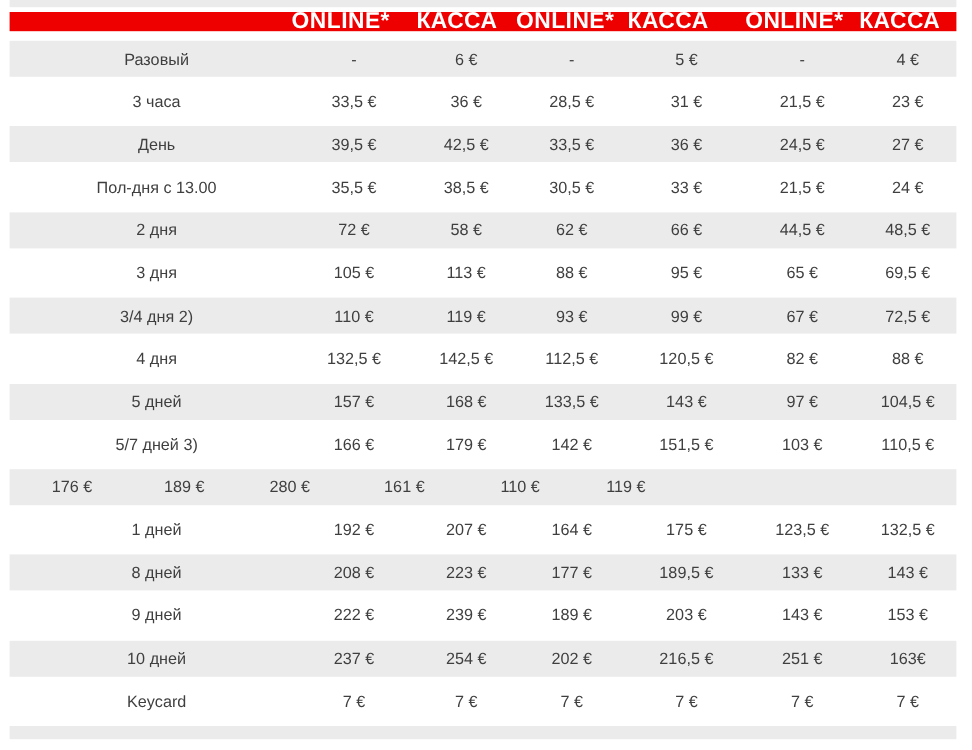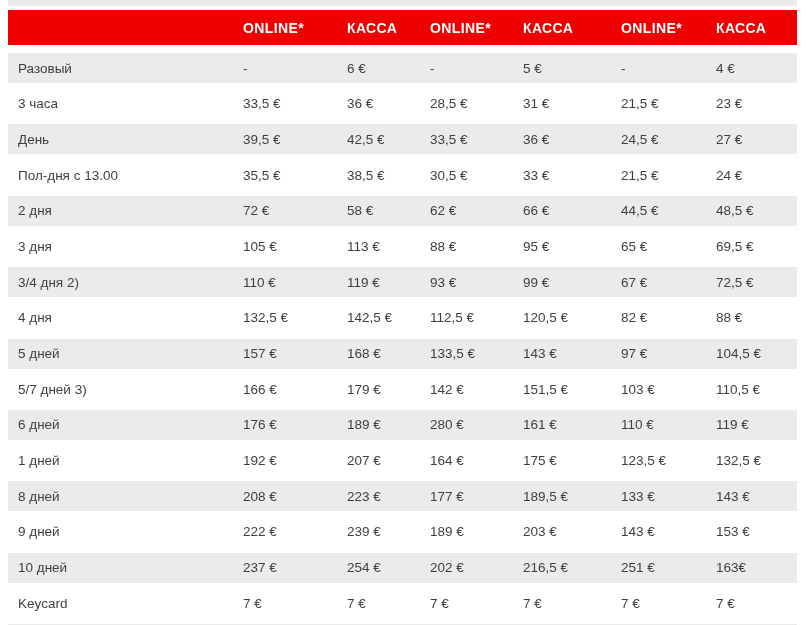--- a/index.html
+++ b/index.html
@@ -21,37 +21,38 @@
     left: 8px;
     top: 0;
     width: 789px;
   }
   .top-sliver {
     height: 6px;
     background: #ebebeb;
     margin-bottom: 4px;
   }
   .header-row {
-    height: 35px;
+    height: 16px;
     background: #ee0000;
     display: flex;
     align-items: center;
     color: #ffffff;
     font-weight: bold;
-    font-size: 14px;
+    font-size: 19px;
     letter-spacing: 0.4px;
     margin-bottom: 8px;
   }
   .row {
     height: 30px;
     display: flex;
     align-items: center;
     margin-bottom: 5.7px;
     font-size: 13.5px;
     color: #3f3f3f;
+    text-align: center;
   }
   .row.alt { background: #ebebeb; }
   .bottom-sliver {
     height: 11px;
     background: #ebebeb;
     margin-top: 1px;
   }
   
   .c-label { width: 235px; padding-left: 10px; box-sizing: border-box; }
   .c1 { width: 104px; }
@@ -165,21 +166,20 @@
         <div class="row">
           <div class="cell c-label">5/7 дней 3)</div>
           <div class="cell c1">166 €</div>
           <div class="cell c2">179 €</div>
           <div class="cell c3">142 €</div>
           <div class="cell c4">151,5 €</div>
           <div class="cell c5">103 €</div>
           <div class="cell c6">110,5 €</div>
         </div>
         <div class="row alt">
-          <div class="cell c-label">6 дней</div>
           <div class="cell c1">176 €</div>
           <div class="cell c2">189 €</div>
           <div class="cell c3">280 €</div>
           <div class="cell c4">161 €</div>
           <div class="cell c5">110 €</div>
           <div class="cell c6">119 €</div>
         </div>
         <div class="row">
           <div class="cell c-label">1 дней</div>
           <div class="cell c1">192 €</div>

